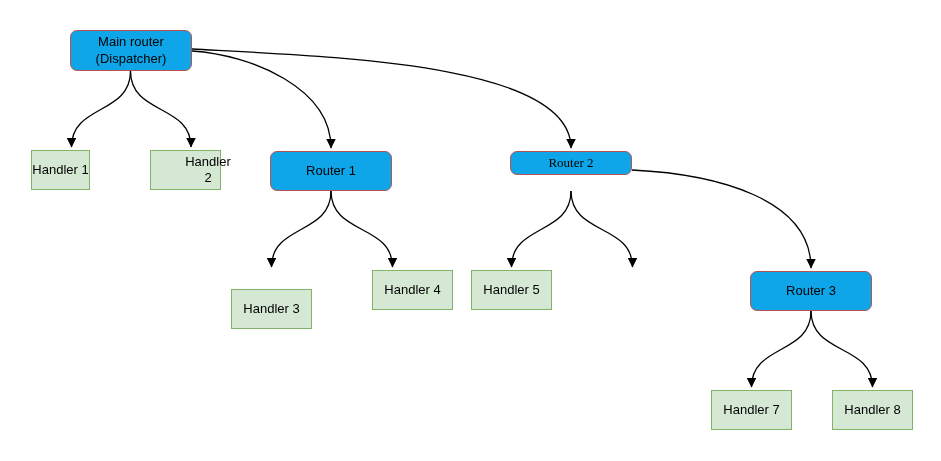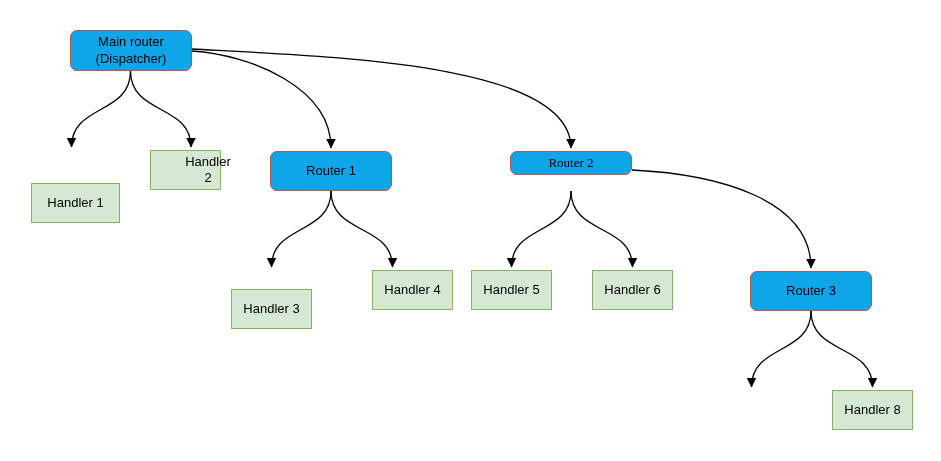--- a/index.html
+++ b/index.html
@@ -71,34 +71,34 @@
     <path d="M571,191 C571,235 511.5,224 511.5,267" marker-end="url(#arrow)"></path>
     <path d="M571,191 C571,235 632.5,224 632.5,267" marker-end="url(#arrow)"></path>
     <path d="M632,170 C715,174 811,198 811,268" marker-end="url(#arrow)"></path>
     <path d="M811,311 C811,355 751.5,344 751.5,387" marker-end="url(#arrow)"></path>
     <path d="M811,311 C811,355 872.5,344 872.5,387" marker-end="url(#arrow)"></path>
   </svg>
 
   <div class="node router" style="left:70px; top:30px; width:122px; height:41px;">Main router
 (Dispatcher)</div>
 
-  <div class="node handler" style="left:31px; top:150px; width:89px; height:40px;margin-top:33px;">Handler 1</div>
+  <div class="node handler" style="left:31px; top:150px; width:59px; height:40px;">Handler 1</div>
 
   <div class="node handler" style="left:150px; top:150px; width:71px; height:40px;padding-left:45px;">Handler 2</div>
 
   <div class="node router" style="left:270px; top:151px; width:122px; height:40px;text-align:right;">Router 1</div>
 
   <div class="node router" style="left:510px; top:151px; width:122px; height:24px;font-family:Liberation Serif, serif;">Router 2</div>
 
   <div class="node handler" style="left:231px; top:270px; width:81px; height:40px;margin-top:19px;">Handler 3</div>
 
   <div class="node handler" style="left:352px; top:270px; width:81px; height:40px;margin-left:20px;">Handler 4</div>
 
   <div class="node handler" style="left:471px; top:270px; width:81px; height:40px;">Handler 5</div>
 
-  <div class="node handler" style="left:592px; top:270px; width:81px; height:40px;">Handler 6</div>
 
   <div class="node router" style="left:750px; top:271px; width:122px; height:40px;">Router 3</div>
 
+  <div class="node handler" style="left:711px; top:390px; width:81px; height:40px;">Handler 7</div>
 
   <div class="node handler" style="left:832px; top:390px; width:81px; height:40px;">Handler 8</div>
 
 </div>
 
 </body></html>

